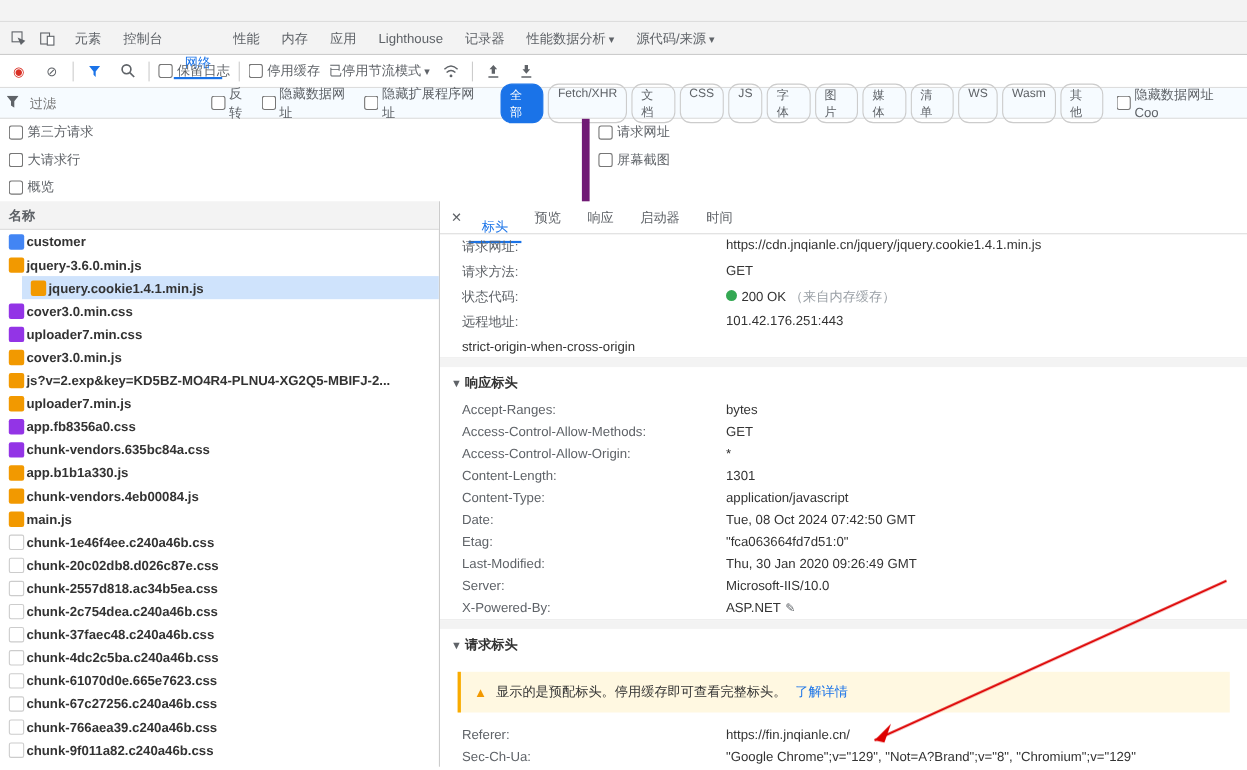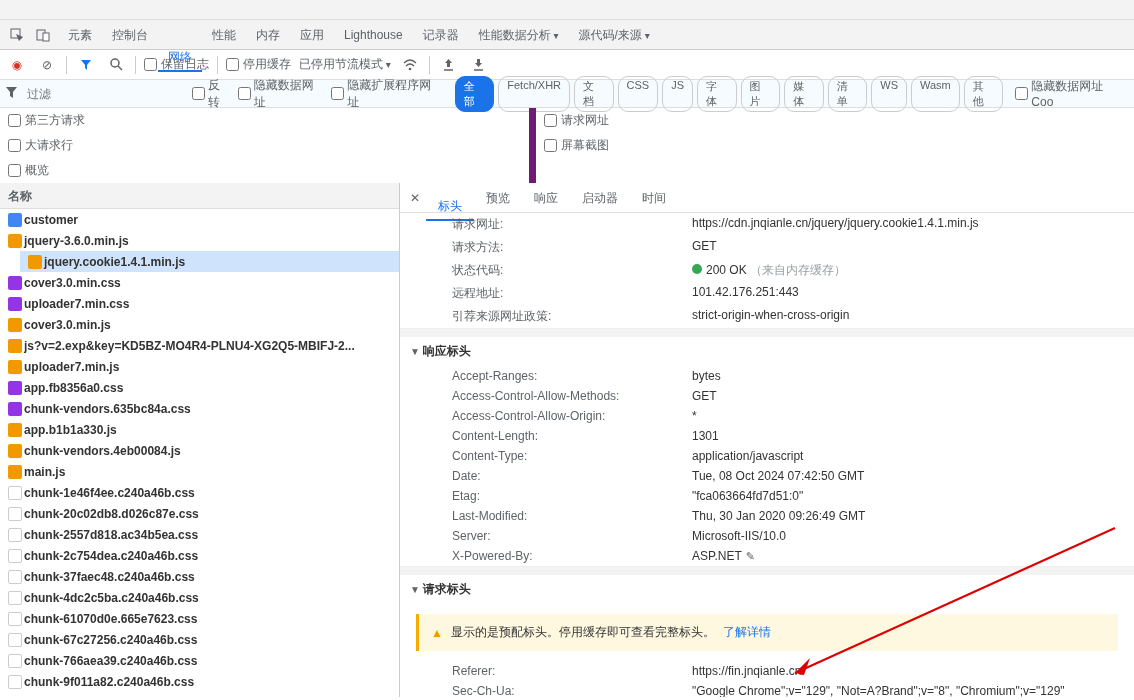--- a/index.html
+++ b/index.html
@@ -42,21 +42,21 @@
 .detail-tabs { display: flex; align-items: center; height: 30px; border-bottom: 1px solid #ddd; padding: 0 4px; }
 .detail-tabs .close { width: 22px; height: 22px; display: flex; align-items: center; justify-content: center; color: #5f6368; }
 .detail-tabs .dtab { padding: 0 12px; height: 30px; line-height: 30px; color: #5f6368; }
 .detail-tabs .dtab.active { color: #1a73e8; border-bottom: 2px solid #1a73e8; margin-top: 16px; }
 .detail-body { overflow-y: auto; flex: 1; }
 .section { border-bottom: 1px solid #eee; }
 .section.gap { border-top: 8px solid #f3f3f3; }
 .section-h { padding: 6px 10px; font-weight: bold; color: #333; }
 .section-h::before { content: "▼ "; font-size: 10px; color: #5f6368; }
 .kv { display: flex; padding: 3px 10px 3px 20px; }
-.kv .k { width: 240px; color: #5f6368; margin-left: 32px; }
+.kv .k { width: 240px; color: #5f6368; }
 .kv .v { flex: 1; color: #333; word-break: break-all; }
 .status-dot { display: inline-block; width: 10px; height: 10px; background: #34a853; border-radius: 50%; margin-right: 4px; }
 .muted { color: #9aa0a6; }
 .edit-icon { margin-left: 4px; color: #5f6368; font-size: 11px; }
 .warning-box { display: flex; align-items: center; gap: 8px; margin: 10px 16px; padding: 10px 12px; background: #fff8e1; border-left: 3px solid #f9ab00; }
 .warning-box .warn-icon { color: #f29900; font-weight: bold; }
 .warning-box a { color: #1a73e8; text-decoration: none; }
 .arrow { position: absolute; pointer-events: none; }
 input[type=checkbox] { width: 13px; height: 13px; }
 </style>
@@ -323,21 +323,20 @@
           </div>
           <div class="kv">
             <div class="k">状态代码:</div>
             <div class="v"><span class="status-dot"></span>200 OK <span class="muted">（来自内存缓存）</span></div>
           </div>
           <div class="kv">
             <div class="k">远程地址:</div>
             <div class="v">101.42.176.251:443</div>
           </div>
           <div class="kv">
-            <div class="k">引荐来源网址政策:</div>
             <div class="v">strict-origin-when-cross-origin</div>
           </div>
         </div>
       <div class="section gap">
         <div class="section-h">响应标头</div>
         <div id="resph">
             <div class="kv">
               <div class="k">Accept-Ranges:</div>
               <div class="v">bytes</div>
             </div>

